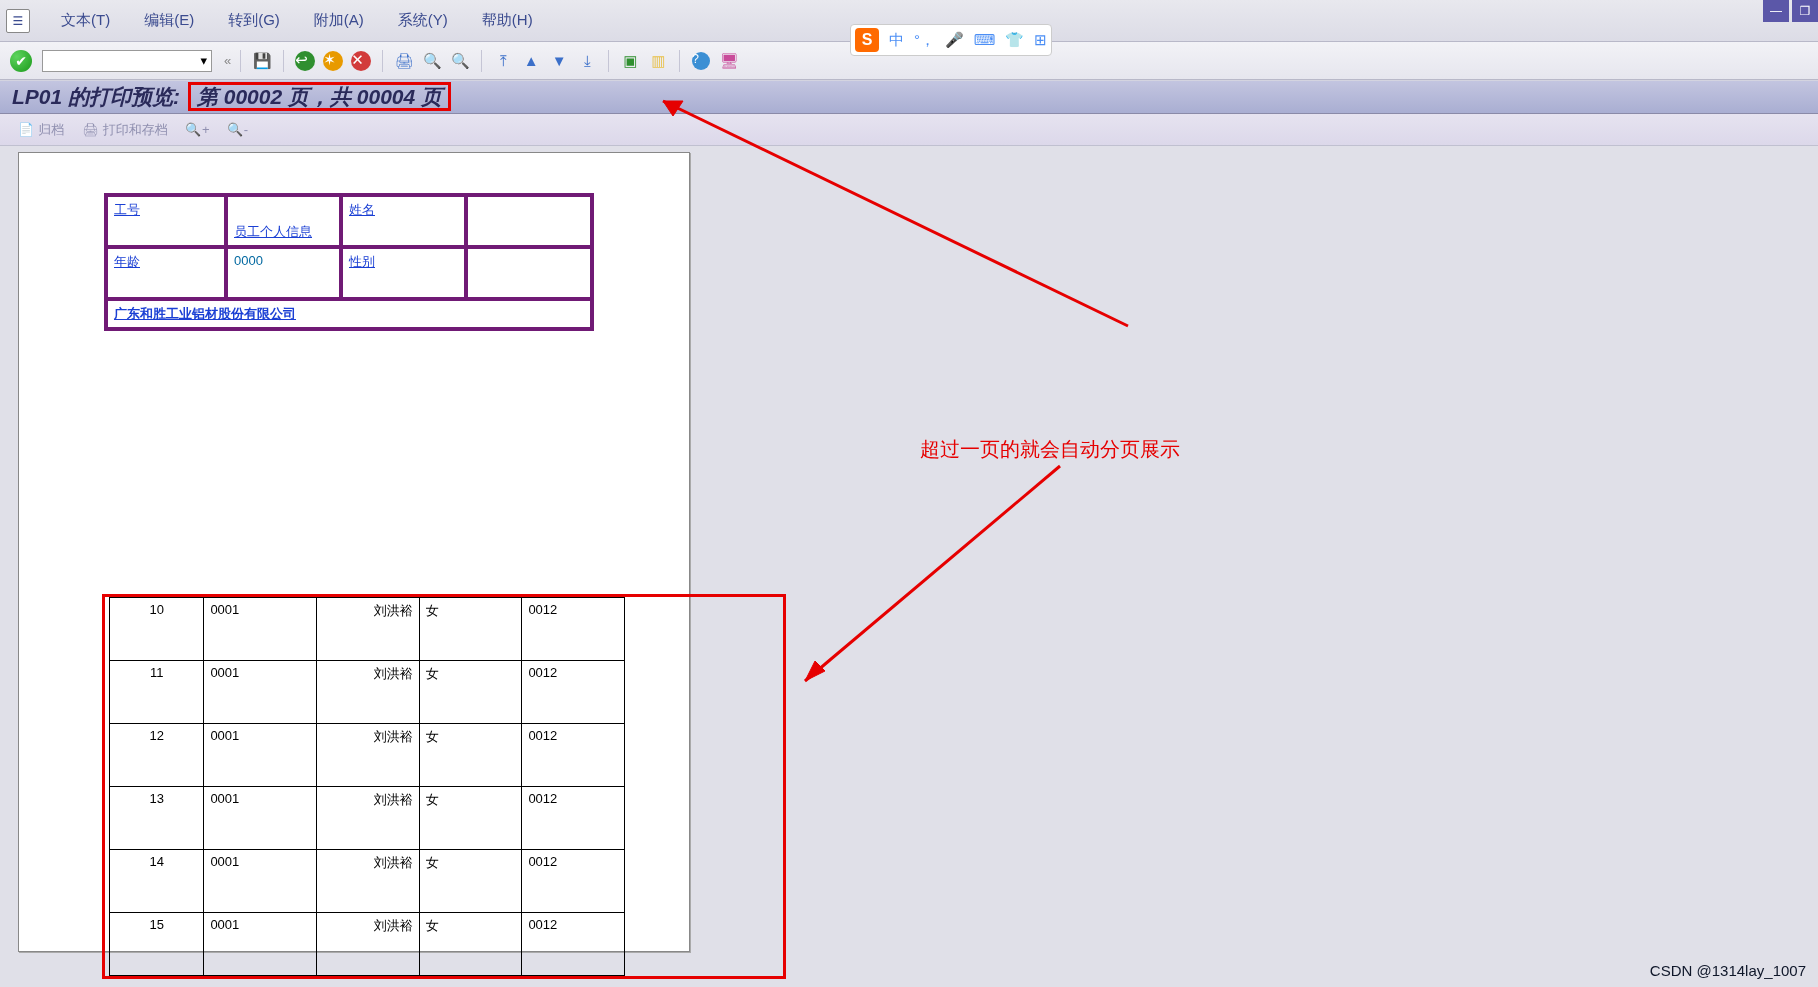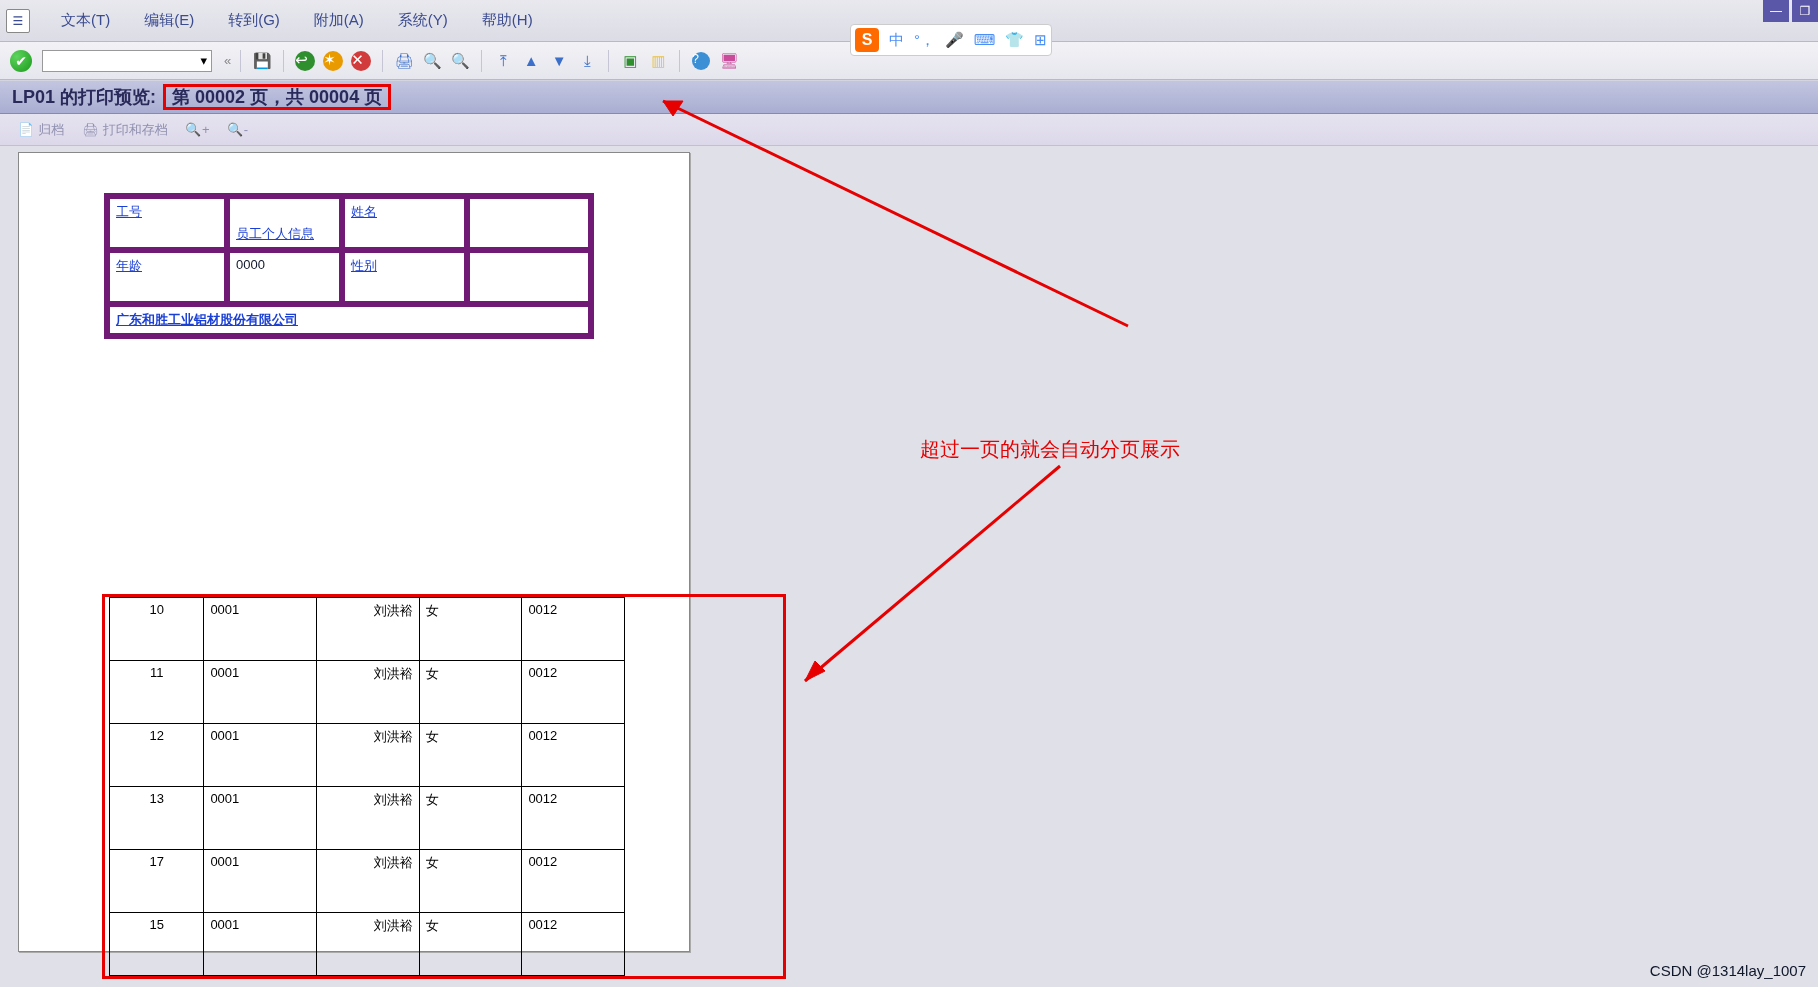--- a/index.html
+++ b/index.html
@@ -99,21 +99,22 @@
   .title-stripe {
     background: linear-gradient(#c3c5e0, #a9aed2);
     height: 34px;
     display:flex;align-items:center;
     padding: 0 12px;
     border-top:1px solid #d4d4e0;
     border-bottom:1px solid #8a8aa8;
   }
   .title-stripe .title-text {
     font-weight: bold;
-    font-size: 18px;
+    font-style: italic;
+    font-size: 21px;
     color: #2a2a5a;
   }
   .red-box {
     border: 3px solid #e60000;
     padding: 0px 6px;
     margin-left:2px;
   }
 
   
   .sub-toolbar {
@@ -144,29 +145,29 @@
     position:relative;
     padding: 40px 0 0 85px;
   }
 
   
   .header-table {
     border-collapse:collapse;
     width:490px;
   }
   .header-table td {
-    border:6px solid #701a75;
+    border:4px solid #701a75;
     padding:4px 6px 26px 6px;
     color:#1a3fd4;
     font-size:13px;
     text-decoration:underline;
     vertical-align:top;
     height:42px;
   }
-  .header-table td.nolabel { text-decoration:none;color:#0f172a;}
+  .header-table td.nolabel { text-decoration:none;color:#0369a1;}
   .header-table .footer-row td {
     height:20px;padding:4px 6px;font-weight:bold;
   }
 
   
   .data-wrap {
     position:absolute;
     left:102px; top:448px;
     width:684px;
     border:3px solid #e60000;
@@ -344,21 +345,21 @@
             <td class="col-num">0012</td>
           </tr>
           <tr>
             <td class="col-idx">13</td>
             <td class="col-code">0001</td>
             <td class="col-name">刘洪裕</td>
             <td class="col-sex">女</td>
             <td class="col-num">0012</td>
           </tr>
           <tr>
-            <td class="col-idx">17</td>
+            <td class="col-idx">14</td>
             <td class="col-code">0001</td>
             <td class="col-name">刘洪裕</td>
             <td class="col-sex">女</td>
             <td class="col-num">0012</td>
           </tr>
           <tr>
             <td class="col-idx">15</td>
             <td class="col-code">0001</td>
             <td class="col-name">刘洪裕</td>
             <td class="col-sex">女</td>

